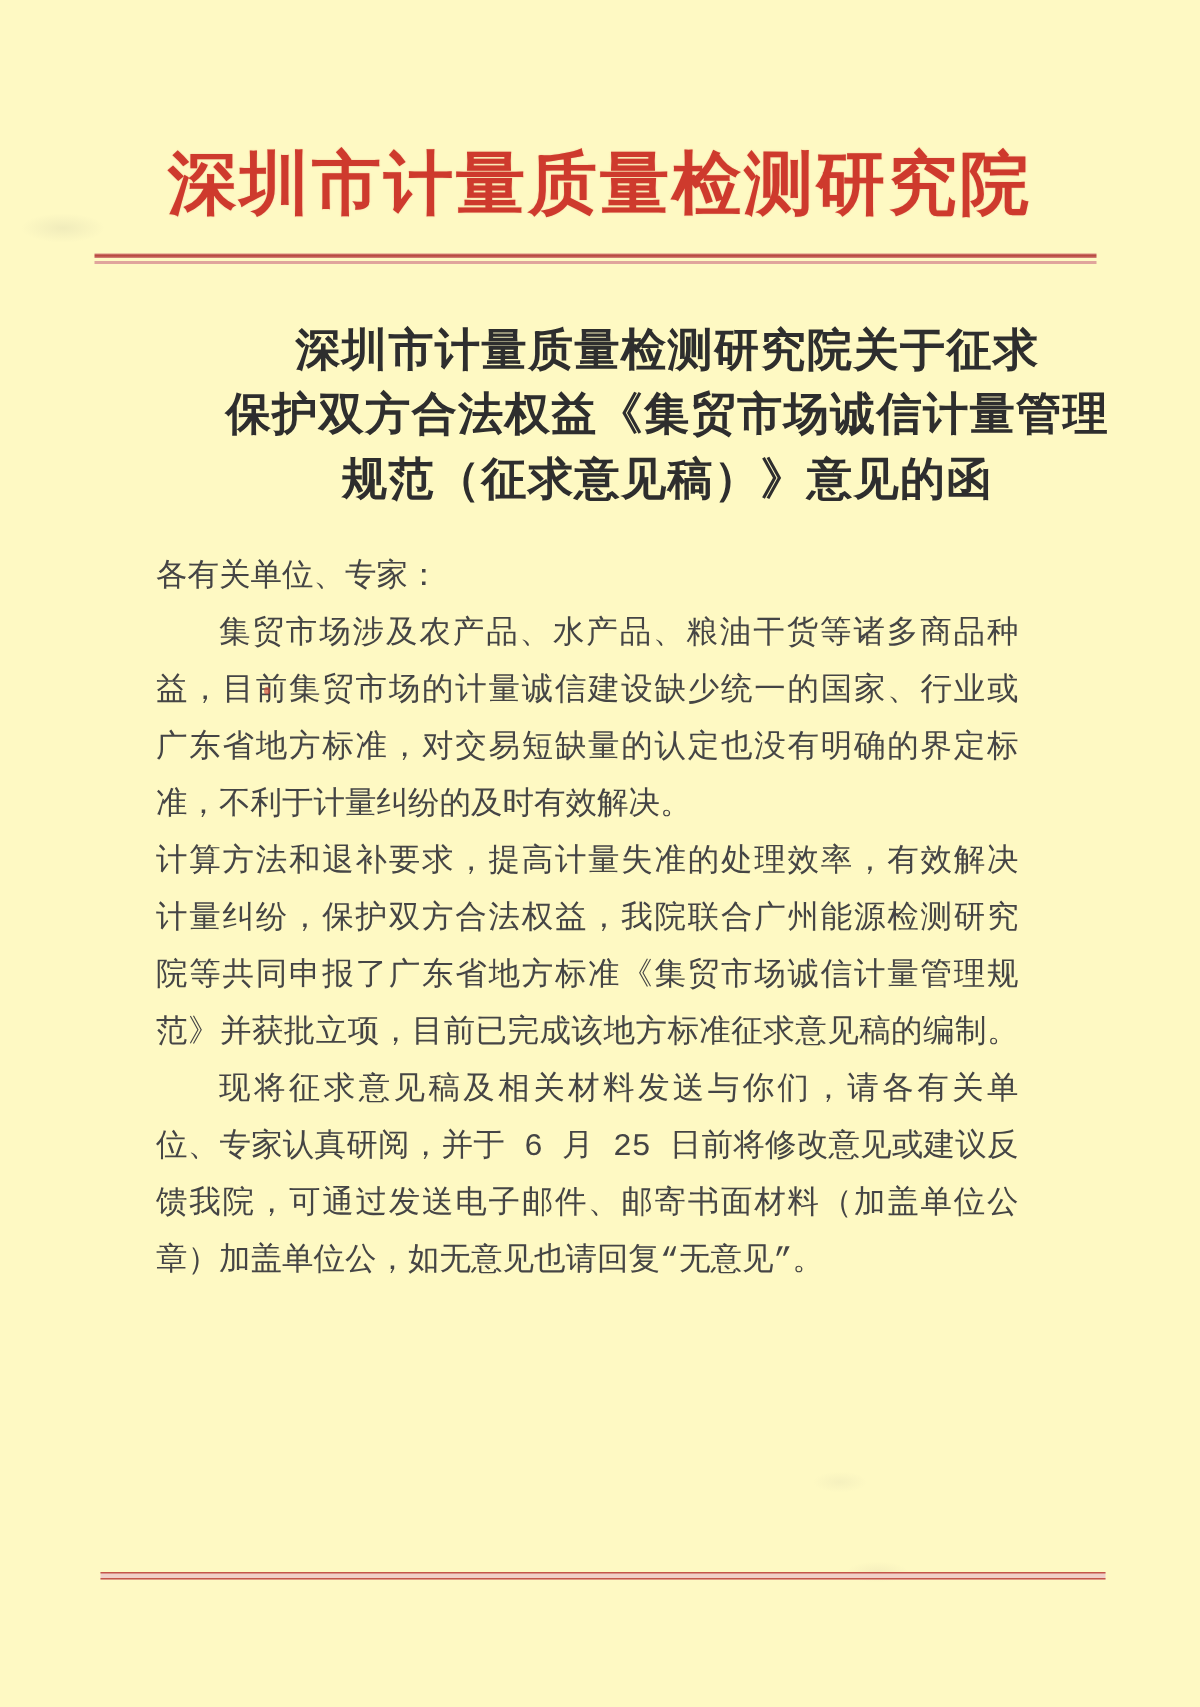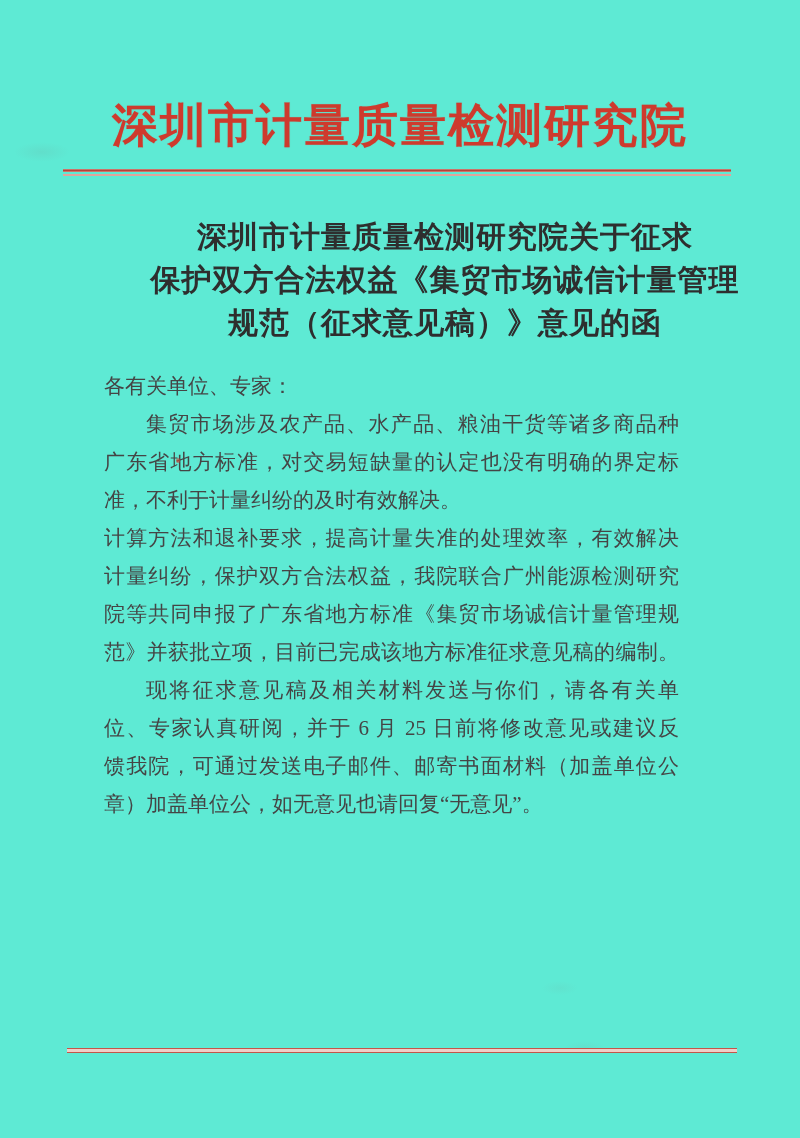--- a/index.html
+++ b/index.html
@@ -2,23 +2,23 @@
 <html><head>
 <meta charset="utf-8">
 <style>
   html, body { margin: 0; padding: 0; }
   body { background: #ffffff; }
   .page {
     position: relative;
     width: 800px;
     height: 1138px;
     margin: 0 auto;
-    background: #5eead4;
+    background: #fef9c3;
     overflow: hidden;
-    font-family: Liberation Serif, serif;
+    font-family: Liberation Mono, monospace;
   }
   
   .page::before {
     content: "";
     position: absolute;
     left: 0; top: 0; right: 0; bottom: 0;
     background:
       radial-gradient(ellipse 40px 14px at 42px 152px, rgba(120,120,120,0.10), rgba(120,120,120,0) 70%),
       radial-gradient(ellipse 30px 10px at 585px 1048px, rgba(140,120,120,0.08), rgba(140,120,120,0) 70%),
       radial-gradient(ellipse 26px 10px at 560px 988px, rgba(130,130,130,0.07), rgba(130,130,130,0) 70%);
@@ -127,20 +127,21 @@
   <div class="doc-title">
       <div class="title-line">深圳市计量质量检测研究院关于征求</div>
       <div class="title-line">保护双方合法权益《集贸市场诚信计量管理</div>
       <div class="title-line">规范（征求意见稿）》意见的函</div>
     </div>
 
   <div class="letter-body">
     <div class="line">各有关单位、专家：</div>
     <div>
         <div class="line fill indent">集贸市场涉及农产品、水产品、粮油干货等诸多商品种</div>
+        <div class="line fill">益，目前集贸市场的计量诚信建设缺少统一的国家、行业或</div>
         <div class="line fill">广东省地方标准，对交易短缺量的认定也没有明确的界定标</div>
         <div class="line">准，不利于计量纠纷的及时有效解决。</div>
         <div class="line fill">计算方法和退补要求，提高计量失准的处理效率，有效解决</div>
         <div class="line fill">计量纠纷，保护双方合法权益，我院联合广州能源检测研究</div>
         <div class="line fill">院等共同申报了广东省地方标准《集贸市场诚信计量管理规</div>
         <div class="line fill">范》并获批立项，目前已完成该地方标准征求意见稿的编制。</div>
         <div class="line fill indent">现将征求意见稿及相关材料发送与你们，请各有关单</div>
         <div class="line fill">位、专家认真研阅，并于 6 月 25 日前将修改意见或建议反</div>
         <div class="line fill">馈我院，可通过发送电子邮件、邮寄书面材料（加盖单位公</div>
         <div class="line">章）加盖单位公，如无意见也请回复“无意见”。</div>

